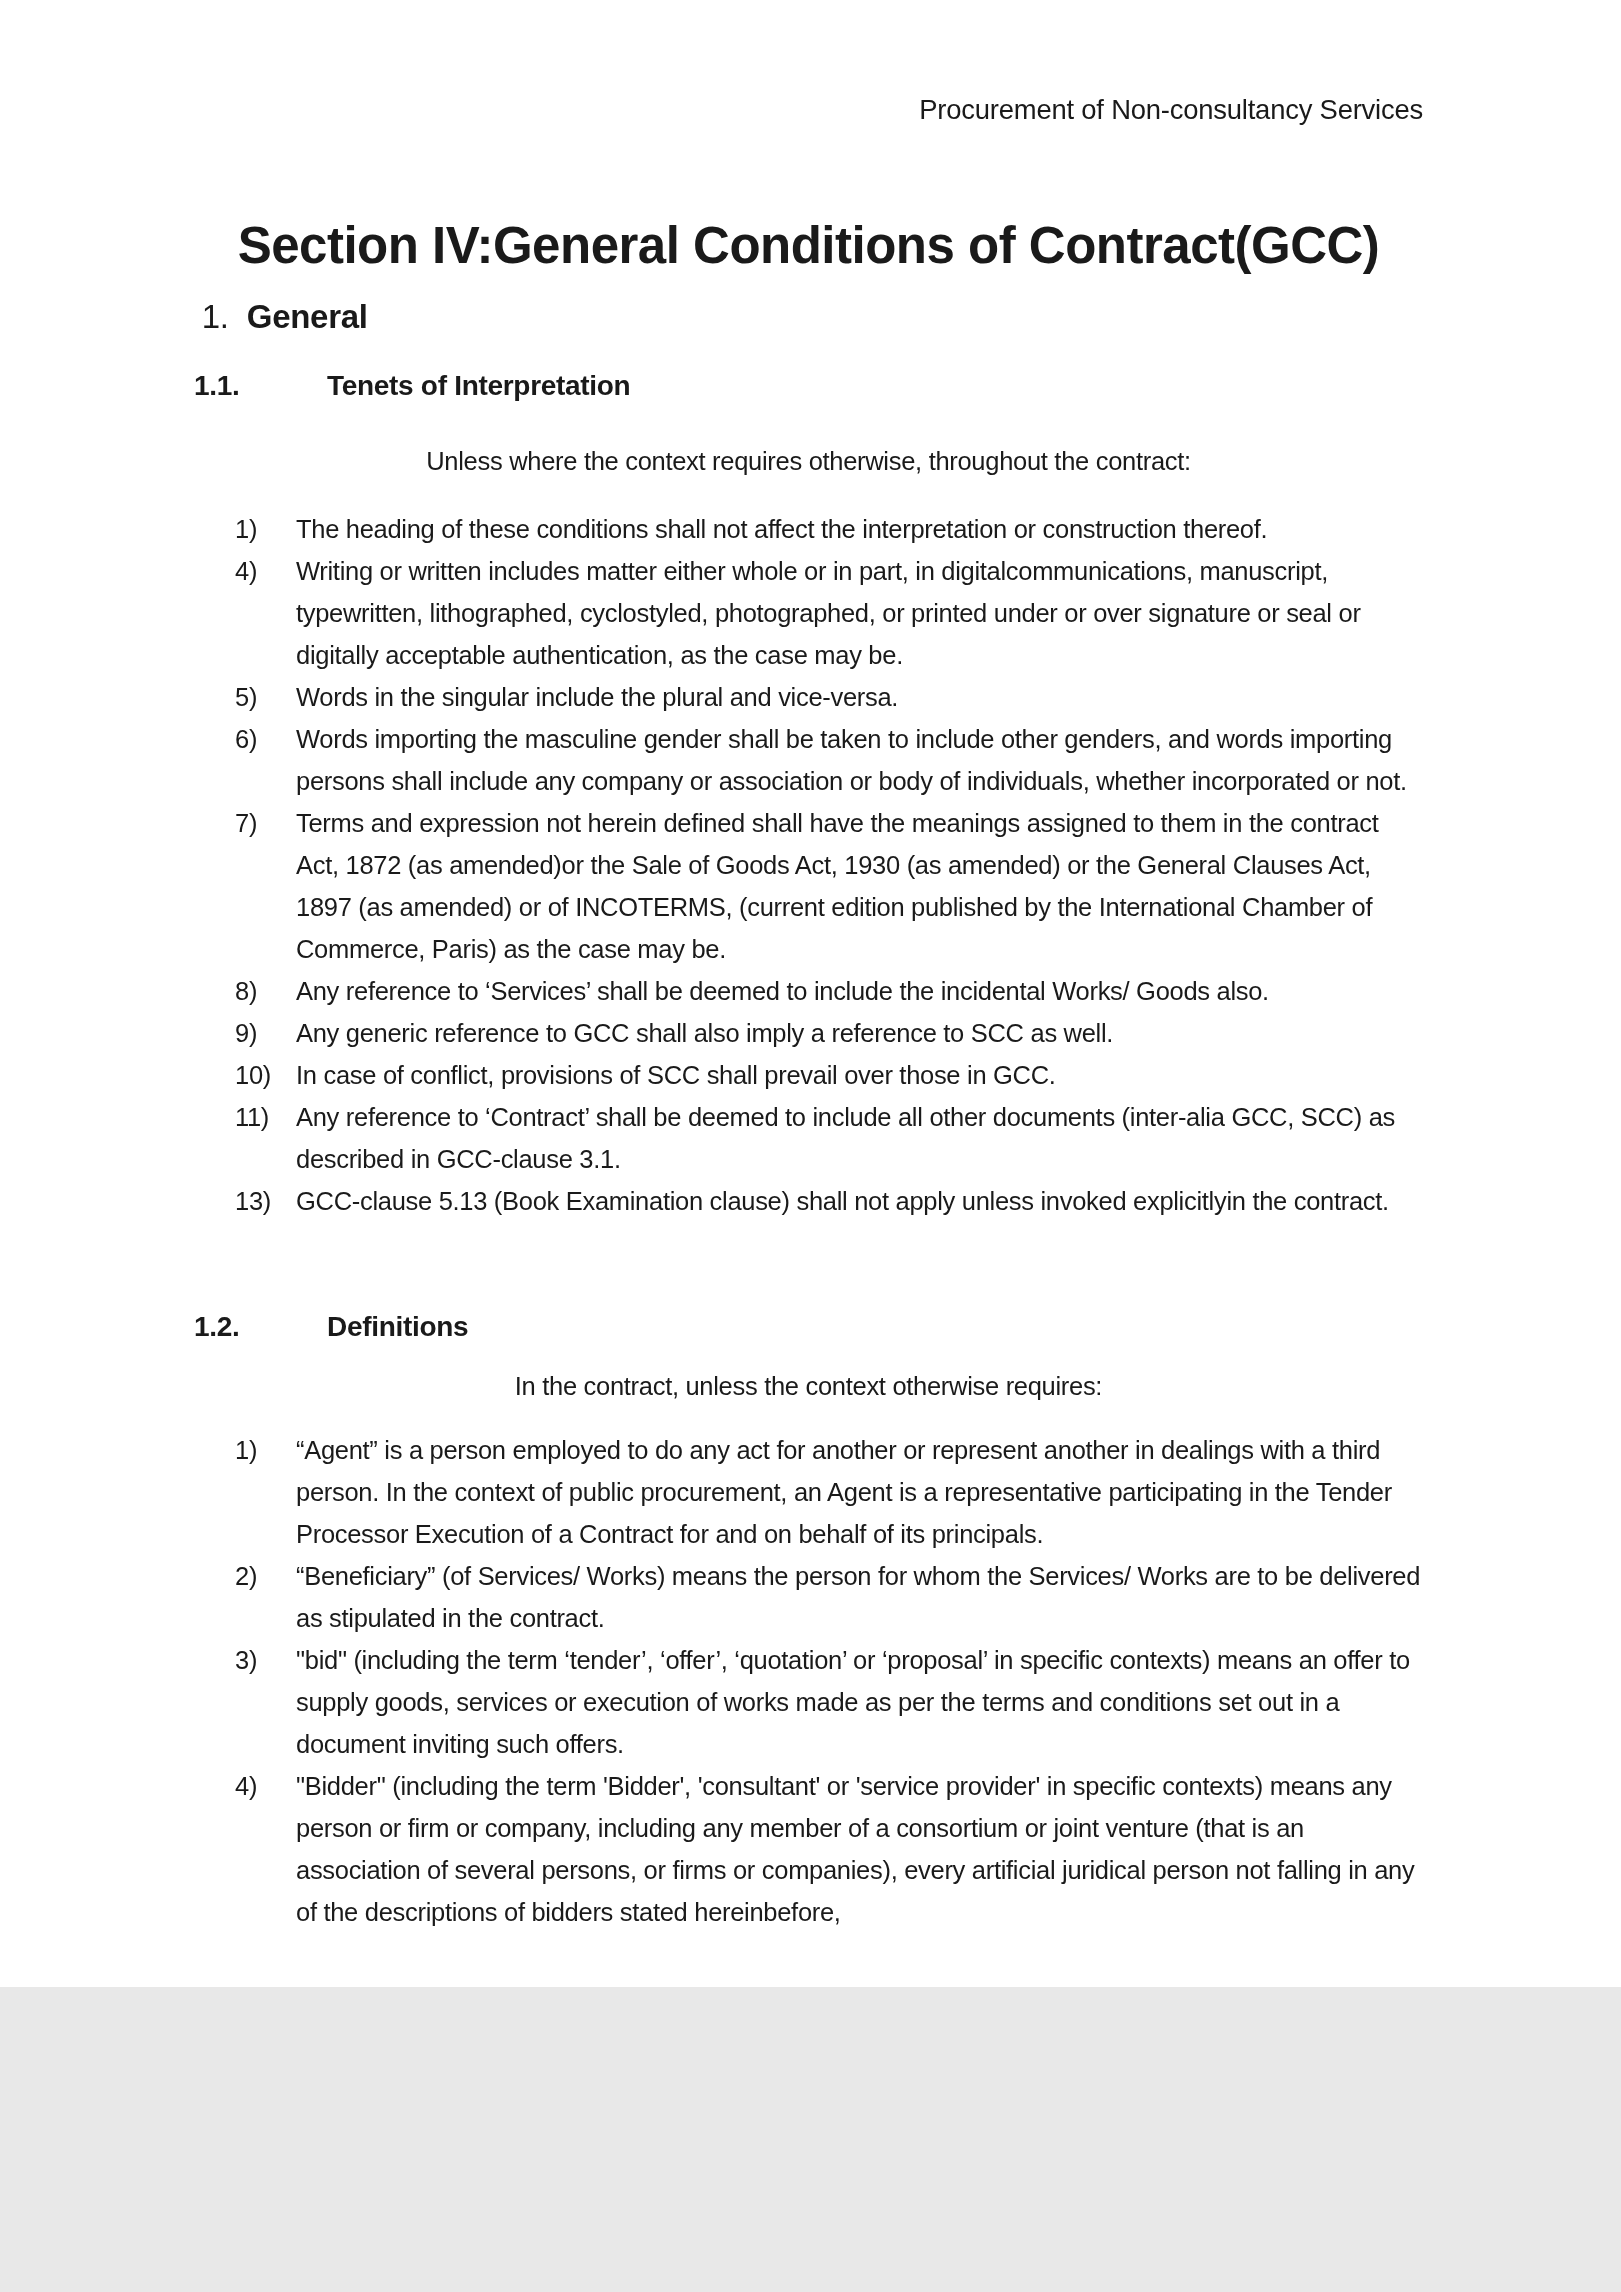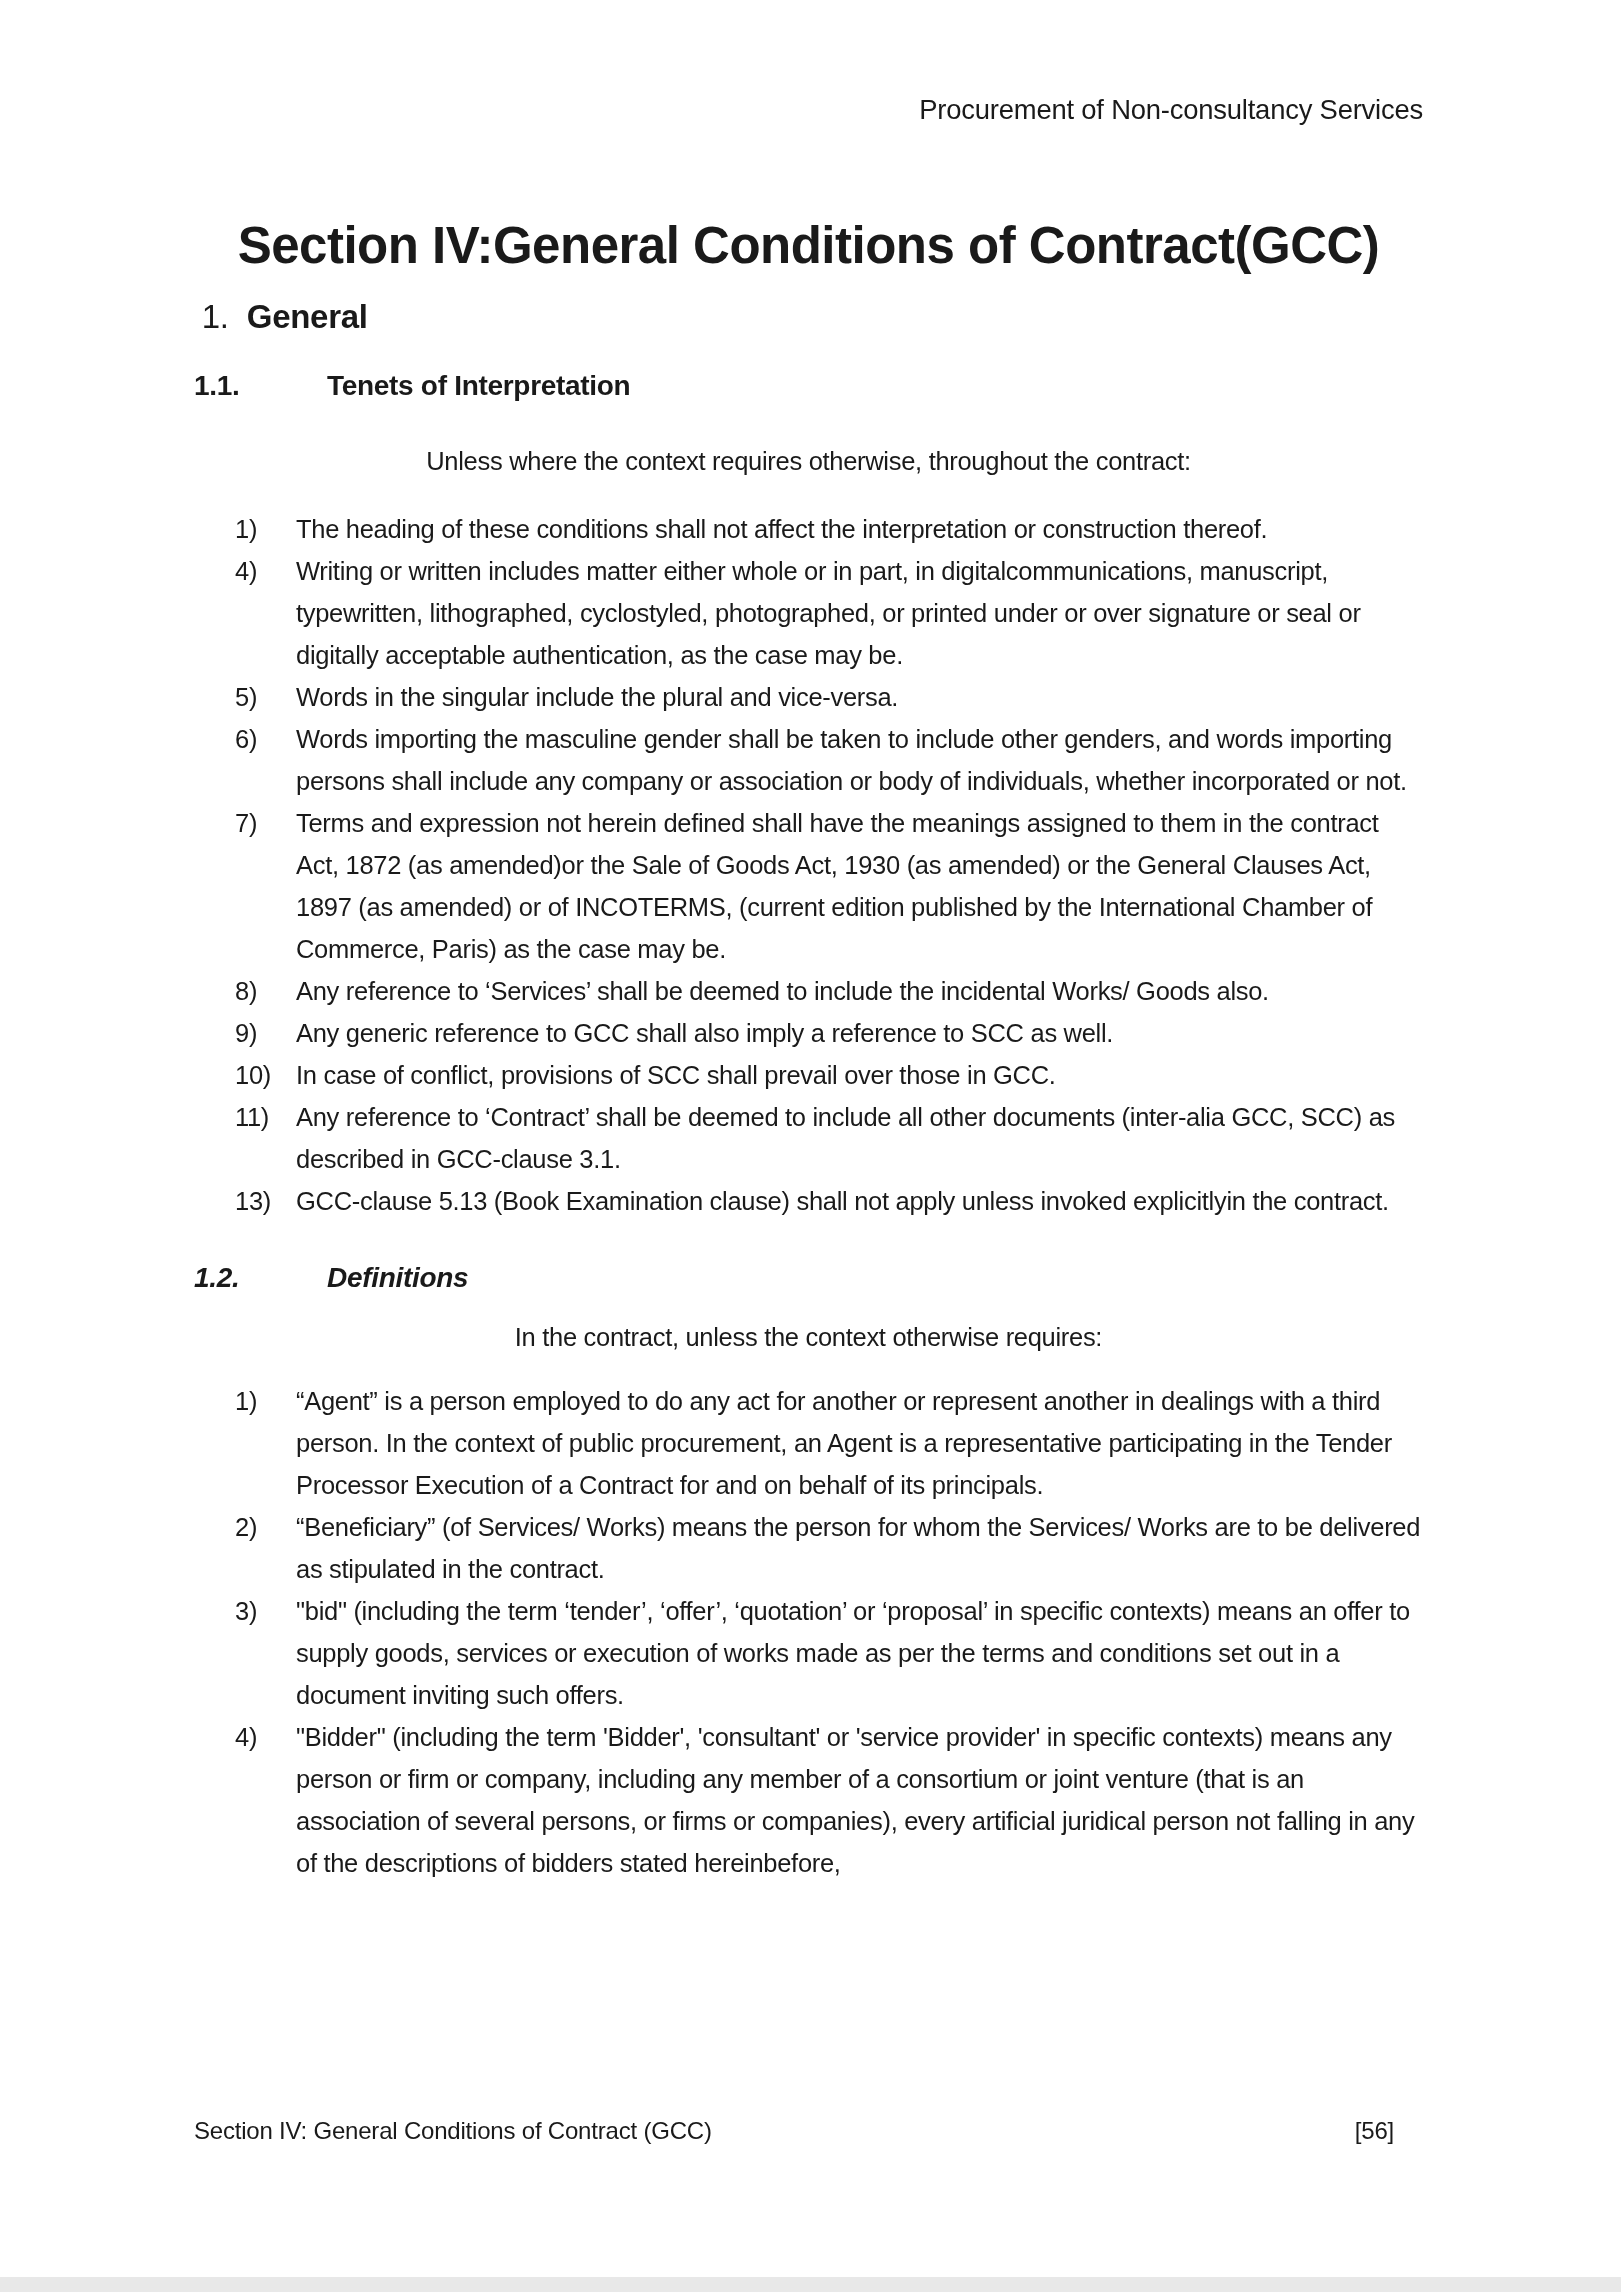--- a/index.html
+++ b/index.html
@@ -1,19 +1,19 @@
 <!DOCTYPE html>
 <html><head>
 <meta charset="utf-8">
 <style>
   html, body { margin: 0; padding: 0; background: #e8e8e8; }
   .page {
     position: relative;
     width: 1621px;
-    height: 2277px;
+    height: 1987px;
     background: #ffffff;
     font-family: "Liberation Sans", sans-serif;
     color: #1a1a1a;
     overflow: hidden;
   }
   .content {
     position: absolute;
     left: 194px;
     width: 1229px;
     top: 0;
@@ -46,21 +46,21 @@
   .h2-row {
     display: flex;
     font-size: 28px;
     line-height: 39px;
     font-weight: bold;
     letter-spacing: -0.3px;
     gap: 28px;
   }
   .h2-row .h-num { flex: 0 0 105px; }
   .h2-tenets { margin-top: 27.4px; }
-  .h2-definitions { margin-top: 36px; font-style: italic; }
+  .h2-definitions { margin-top: 85px; }
   .intro {
     font-size: 25.5px;
     line-height: 42px;
     letter-spacing: -0.3px;
     text-align: center;
   }
   .intro-tenets { margin-top: 35px; }
   .intro-definitions { margin-top: 18.6px; }
   .num-list { margin-top: 26.5px; }
   .num-list-definitions { margin-top: 21.6px; }

